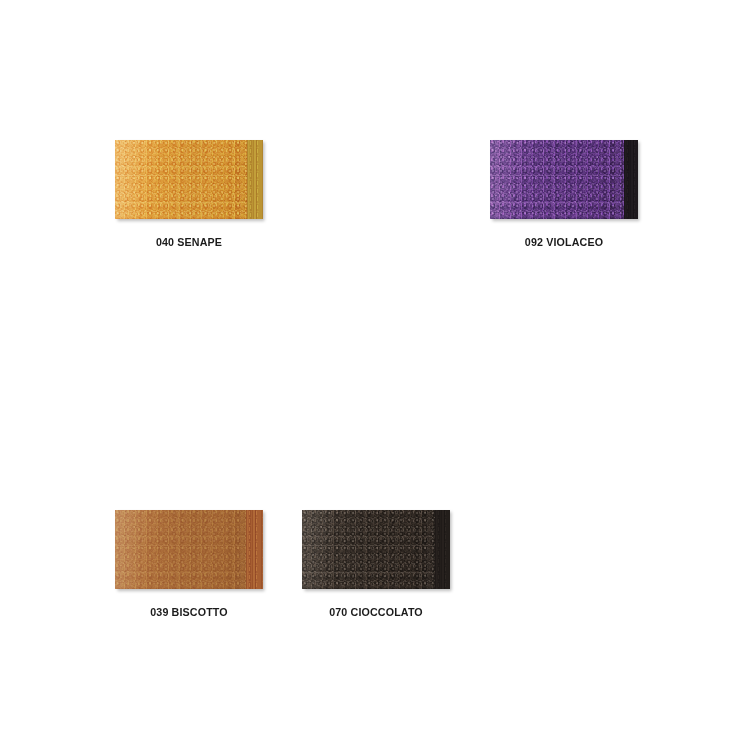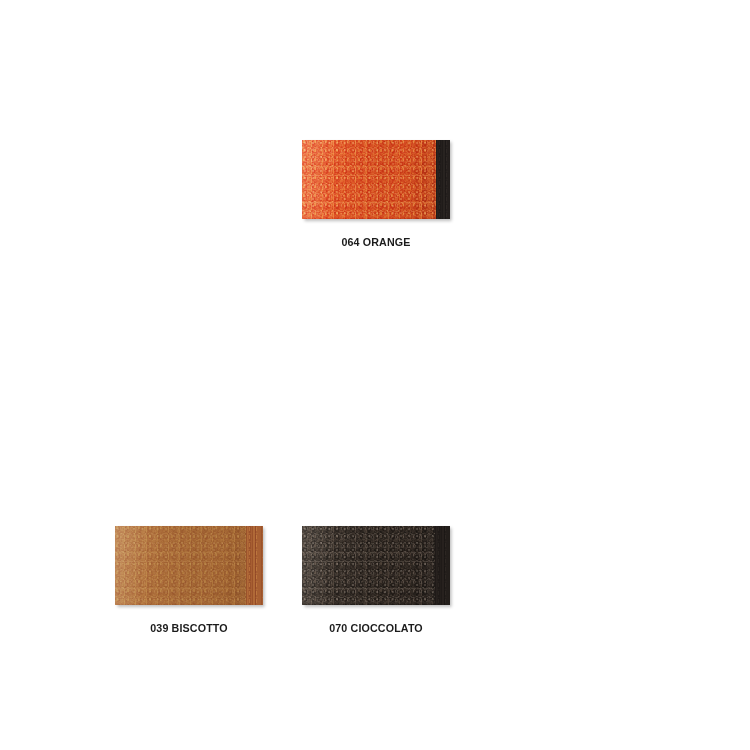--- a/index.html
+++ b/index.html
@@ -34,21 +34,21 @@
   }
 
   
   .col-0 { left: 94px; }
   .col-1 { left: 281px; }
   .col-2 { left: 469px; }
 
   
   .row-0 { top: 140px; }
   .row-1 { top: 325px; }
-  .row-2 { top: 510px; margin-top: 16px; }
+  .row-2 { top: 510px; }
 
   .sample-wrap {
     position: relative;
     width: 148px;
     height: 79px;
     margin: 0 auto;
   }
 
   .sample {
     position: absolute;
@@ -135,33 +135,47 @@
     color: #1b1b1b;
     white-space: nowrap;
     transform: scaleX(0.93);
   }
 </style>
 </head>
 <body style="background: rgb(255, 255, 255);">
 
 <div id="board">
   <div class="swatch-grid" id="grid">
-      <div class="cell col-1 row-0">
-        <div class="sample-wrap">
-          <div class="sample">
-            <div class="base" style="background: linear-gradient(100deg, rgb(239, 124, 69) 0%, rgb(227, 95, 42) 30%, rgb(227, 95, 42) 62%, rgb(192, 74, 28) 100%);"></div>
+      <div class="cell col-0 row-0">
+        <div class="sample-wrap">
+          <div class="sample">
+            <div class="base" style="background: linear-gradient(100deg, rgb(239, 187, 99) 0%, rgb(226, 163, 61) 30%, rgb(226, 163, 61) 62%, rgb(201, 138, 40) 100%);"></div>
+            <div class="grain" style="opacity: 0.4;"></div>
+            <div class="grain2"></div>
+            <div class="sheen"></div>
+            <div class="edge" style="width: 16px; background: rgb(187, 148, 52);">
+              <div class="edge-grain"></div>
+            </div>
+          </div>
+        </div>
+        <div class="caption">040 SENAPE</div>
+      </div>
+      <div class="cell col-2 row-0">
+        <div class="sample-wrap">
+          <div class="sample">
+            <div class="base" style="background: linear-gradient(100deg, rgb(128, 82, 159) 0%, rgb(106, 63, 142) 30%, rgb(106, 63, 142) 62%, rgb(83, 47, 114) 100%);"></div>
             <div class="grain"></div>
             <div class="grain2"></div>
             <div class="sheen"></div>
-            <div class="edge" style="width: 14px; background: rgb(36, 31, 29);">
-              <div class="edge-grain"></div>
-            </div>
-          </div>
-        </div>
-        <div class="caption">064 ORANGE</div>
+            <div class="edge" style="width: 14px; background: rgb(29, 24, 28);">
+              <div class="edge-grain"></div>
+            </div>
+          </div>
+        </div>
+        <div class="caption">092 VIOLACEO</div>
       </div>
       <div class="cell col-0 row-2">
         <div class="sample-wrap">
           <div class="sample">
             <div class="base" style="background: linear-gradient(100deg, rgb(193, 135, 79) 0%, rgb(176, 113, 58) 30%, rgb(176, 113, 58) 62%, rgb(151, 93, 44) 100%);"></div>
             <div class="grain" style="opacity: 0.24;"></div>
             <div class="grain2" style="opacity: 0.3;"></div>
             <div class="sheen"></div>
             <div class="edge" style="width: 17px; background: rgb(167, 95, 50);">
               <div class="edge-grain"></div>

